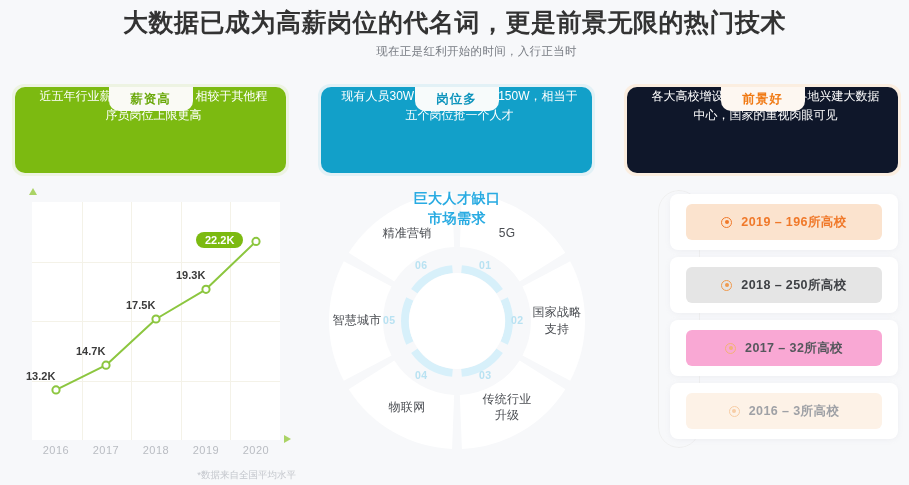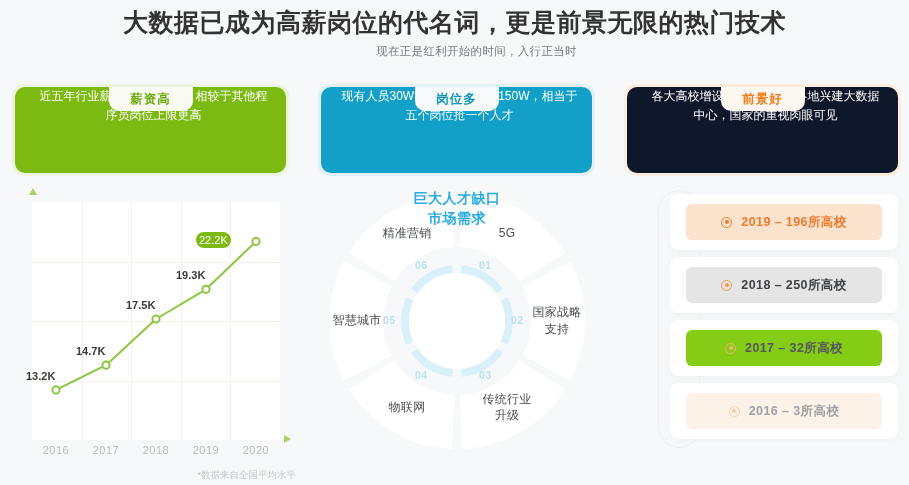--- a/index.html
+++ b/index.html
@@ -96,22 +96,22 @@
     border-bottom: 4px solid transparent;
     border-left: 7px solid #9ccd4a;
     opacity: .85;
   }
   .chart-svg { position: absolute; left: 0; top: 0; width: 300px; height: 270px; }
   .pt-label {
     position: absolute; font-size: 11px; font-weight: 700; color: #3b3b3b;
     white-space: nowrap;
   }
   .pt-label.hl {
-    background: #7cba11; color: #ffffff; font-weight: 400;
-    padding: 2px 3px; border-radius: 9px; font-size: 11px;
+    background: #7cba11; color: #ffffff; font-weight: 700;
+    padding: 2px 9px; border-radius: 9px; font-size: 11px;
   }
   .x-tick {
     position: absolute; top: 258px; font-size: 11px; color: #b9bcc2;
     width: 50px; text-align: center; letter-spacing: .5px;
   }
   .chart-note {
     position: absolute; left: 0; top: 283px; width: 300px;
     text-align: right; padding-right: 12px;
     font-size: 9.5px; color: #c3c6cc;
   }
@@ -281,21 +281,21 @@
             <span class="tl-text" style="color: rgb(240, 121, 42);">2019  –  196所高校</span>
           </div>
         </div>
         <div class="tl-card" style="top: 67px;">
           <div class="tl-pill" style="background: #e5e5e5;">
             <span class="tl-dot" style="color: rgb(240, 154, 78);"></span>
             <span class="tl-text" style="color: rgb(63, 65, 69);">2018  –  250所高校</span>
           </div>
         </div>
         <div class="tl-card" style="top: 130px;">
-          <div class="tl-pill" style="background: #84cc16;">
+          <div class="tl-pill" style="background: #f9a8d4;">
             <span class="tl-dot" style="color: rgb(243, 178, 119);"></span>
             <span class="tl-text" style="color: rgb(85, 87, 92);">2017  –  32所高校</span>
           </div>
         </div>
         <div class="tl-card" style="top: 193px;">
           <div class="tl-pill" style="background: rgb(253, 242, 231);">
             <span class="tl-dot" style="color: rgb(247, 205, 165);"></span>
             <span class="tl-text" style="color: rgb(159, 161, 166);">2016  –  3所高校</span>
           </div>
         </div>

